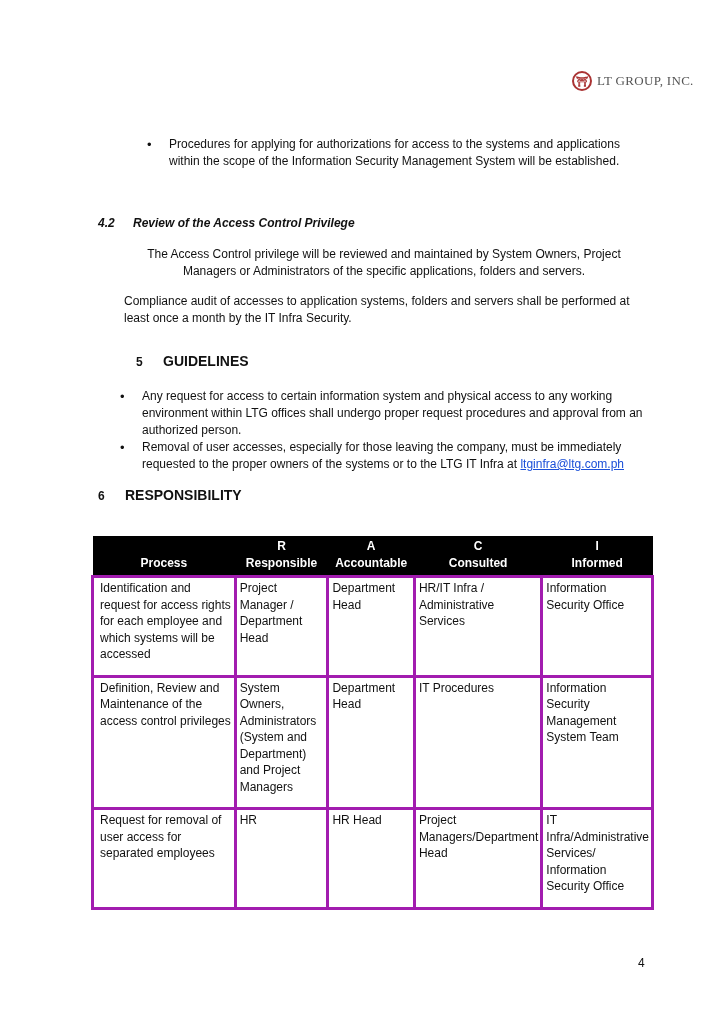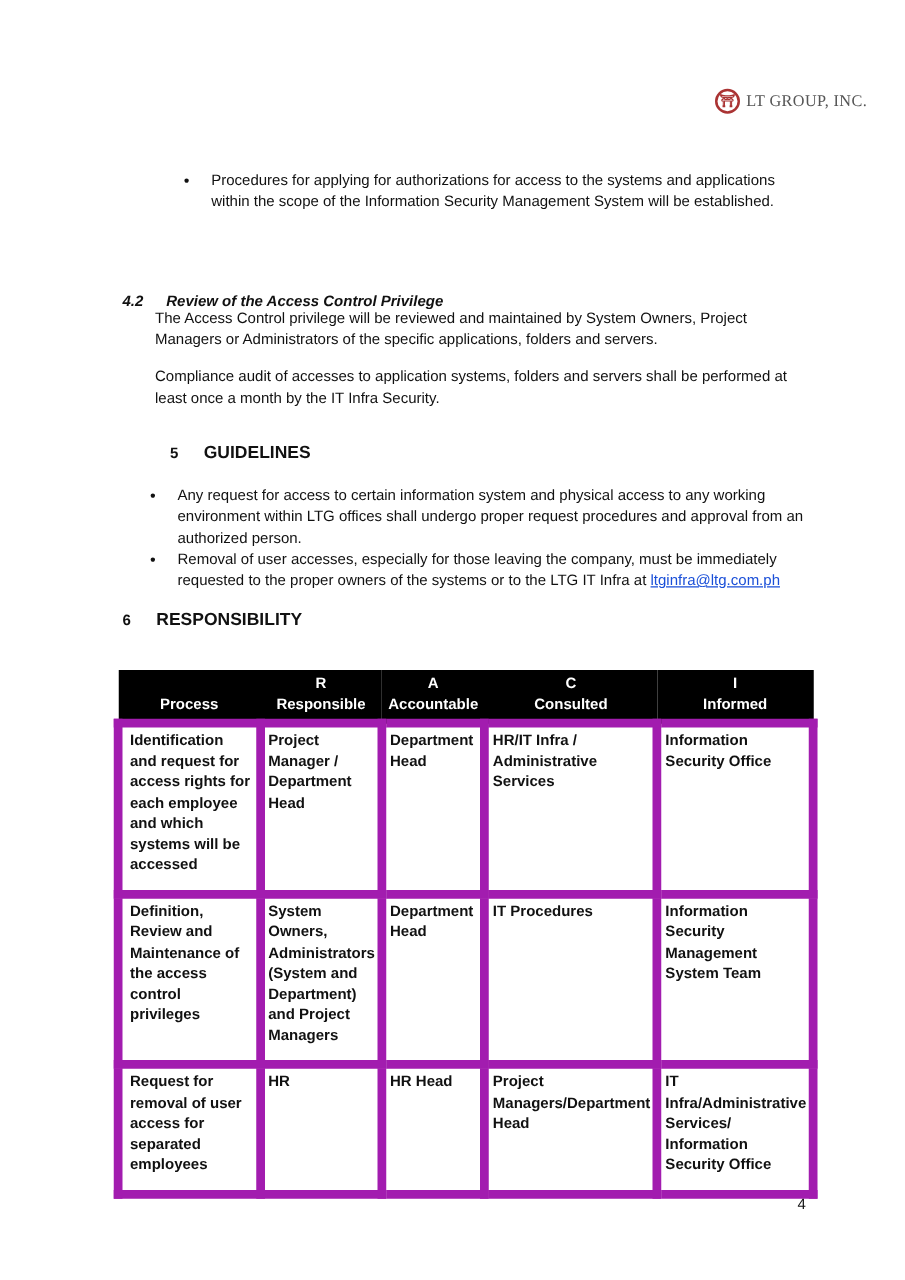--- a/index.html
+++ b/index.html
@@ -7,47 +7,47 @@
          font-family:"Liberation Sans", sans-serif; color:#111; font-size:12px; }
   .abs { position:absolute; }
   .logo { left:572px; top:71px; display:flex; align-items:center; }
   .logo-mark { width:20px; height:20px; border-radius:50%; border:2px solid #a33; box-sizing:border-box;
                display:flex; align-items:center; justify-content:center; color:#a33; font-size:10px; font-weight:bold; }
   .logo-text { margin-left:5px; font-family:"Liberation Serif", serif; font-size:13px; color:#555; letter-spacing:0.3px; }
   ul.b { margin:0; padding:0; list-style:none; }
   ul.b li { position:relative; padding-left:22px; line-height:17px; }
   ul.b li::before { content:"•"; position:absolute; left:0; top:0; font-size:13px; }
   .h42 { left:98px; top:216px; font-weight:bold; font-style:italic; font-size:12px; }
-  .h42 .num { display:inline-block; width:35px;margin-top:18px; }
+  .h42 .num { display:inline-block; width:35px; }
   .para { line-height:17px; }
   .h1 { font-weight:bold; font-size:14px; }
   .h1 .num { display:inline-block; width:27px; font-size:12px; }
   a.link { color:#1a4fd8; text-decoration:underline;margin-top:48px; }
   table.raci { position:absolute; left:91px; top:536px; width:563px; border-collapse:collapse; font-size:12px; }
   table.raci th { background:#000; color:#fff; font-weight:bold; text-align:center; padding:2px 2px 3px; line-height:17px; vertical-align:bottom; }
-  table.raci td { border:7px solid #a21caf; vertical-align:top; line-height:16.5px; padding:2px 2px 12px 3px;font-weight:bold; }
+  table.raci td { border:3px solid #a21caf; vertical-align:top; line-height:16.5px; padding:2px 2px 12px 3px; }
   table.raci td.first { padding-left:6px; }
   .pagenum { left:638px; top:956px; font-size:12px; }
 </style>
 </head>
 <body>
 
 <div class="abs logo">
   <div class="logo-mark">⛩</div>
   <span class="logo-text">LT GROUP, INC.</span>
 </div>
 
 <ul class="b abs" style="left:147px; top:136px; width:500px;">
   <li>Procedures for applying for authorizations for access to the systems and applications within the scope of the Information Security Management System will be established.</li>
 </ul>
 
 <div class="abs h42">
   <span class="num">4.2</span><span>Review of the Access Control Privilege</span>
 </div>
-<div class="abs para" style="left:124px; top:246px; width:520px;">The Access Control privilege will be reviewed and maintained by System Owners, Project Managers or Administrators of the specific applications, folders and servers.</div>
+<div class="abs para" style="left:124px; top:246px; width:520px;text-align:center;">The Access Control privilege will be reviewed and maintained by System Owners, Project Managers or Administrators of the specific applications, folders and servers.</div>
 <div class="abs para" style="left:124px; top:293px; width:530px;">Compliance audit of accesses to application systems, folders and servers shall be performed at least once a month by the IT Infra Security.</div>
 
 <div class="abs h1" style="left:100px; top:353px;padding-left:36px;">
   <span class="num">5</span><span>GUIDELINES</span>
 </div>
 <ul class="b abs" style="left:120px; top:388px; width:540px;">
   <li>Any request for access to certain information system and physical access to any working environment within LTG offices shall undergo proper request procedures and approval from an authorized person.</li>
   <li><span>Removal of user accesses, especially for those leaving the company, must be immediately requested to the proper owners of the systems or to the LTG IT Infra at </span><a class="link" href="mailto:ltginfra@ltg.com.ph">ltginfra@ltg.com.ph</a></li>
 </ul>
 

